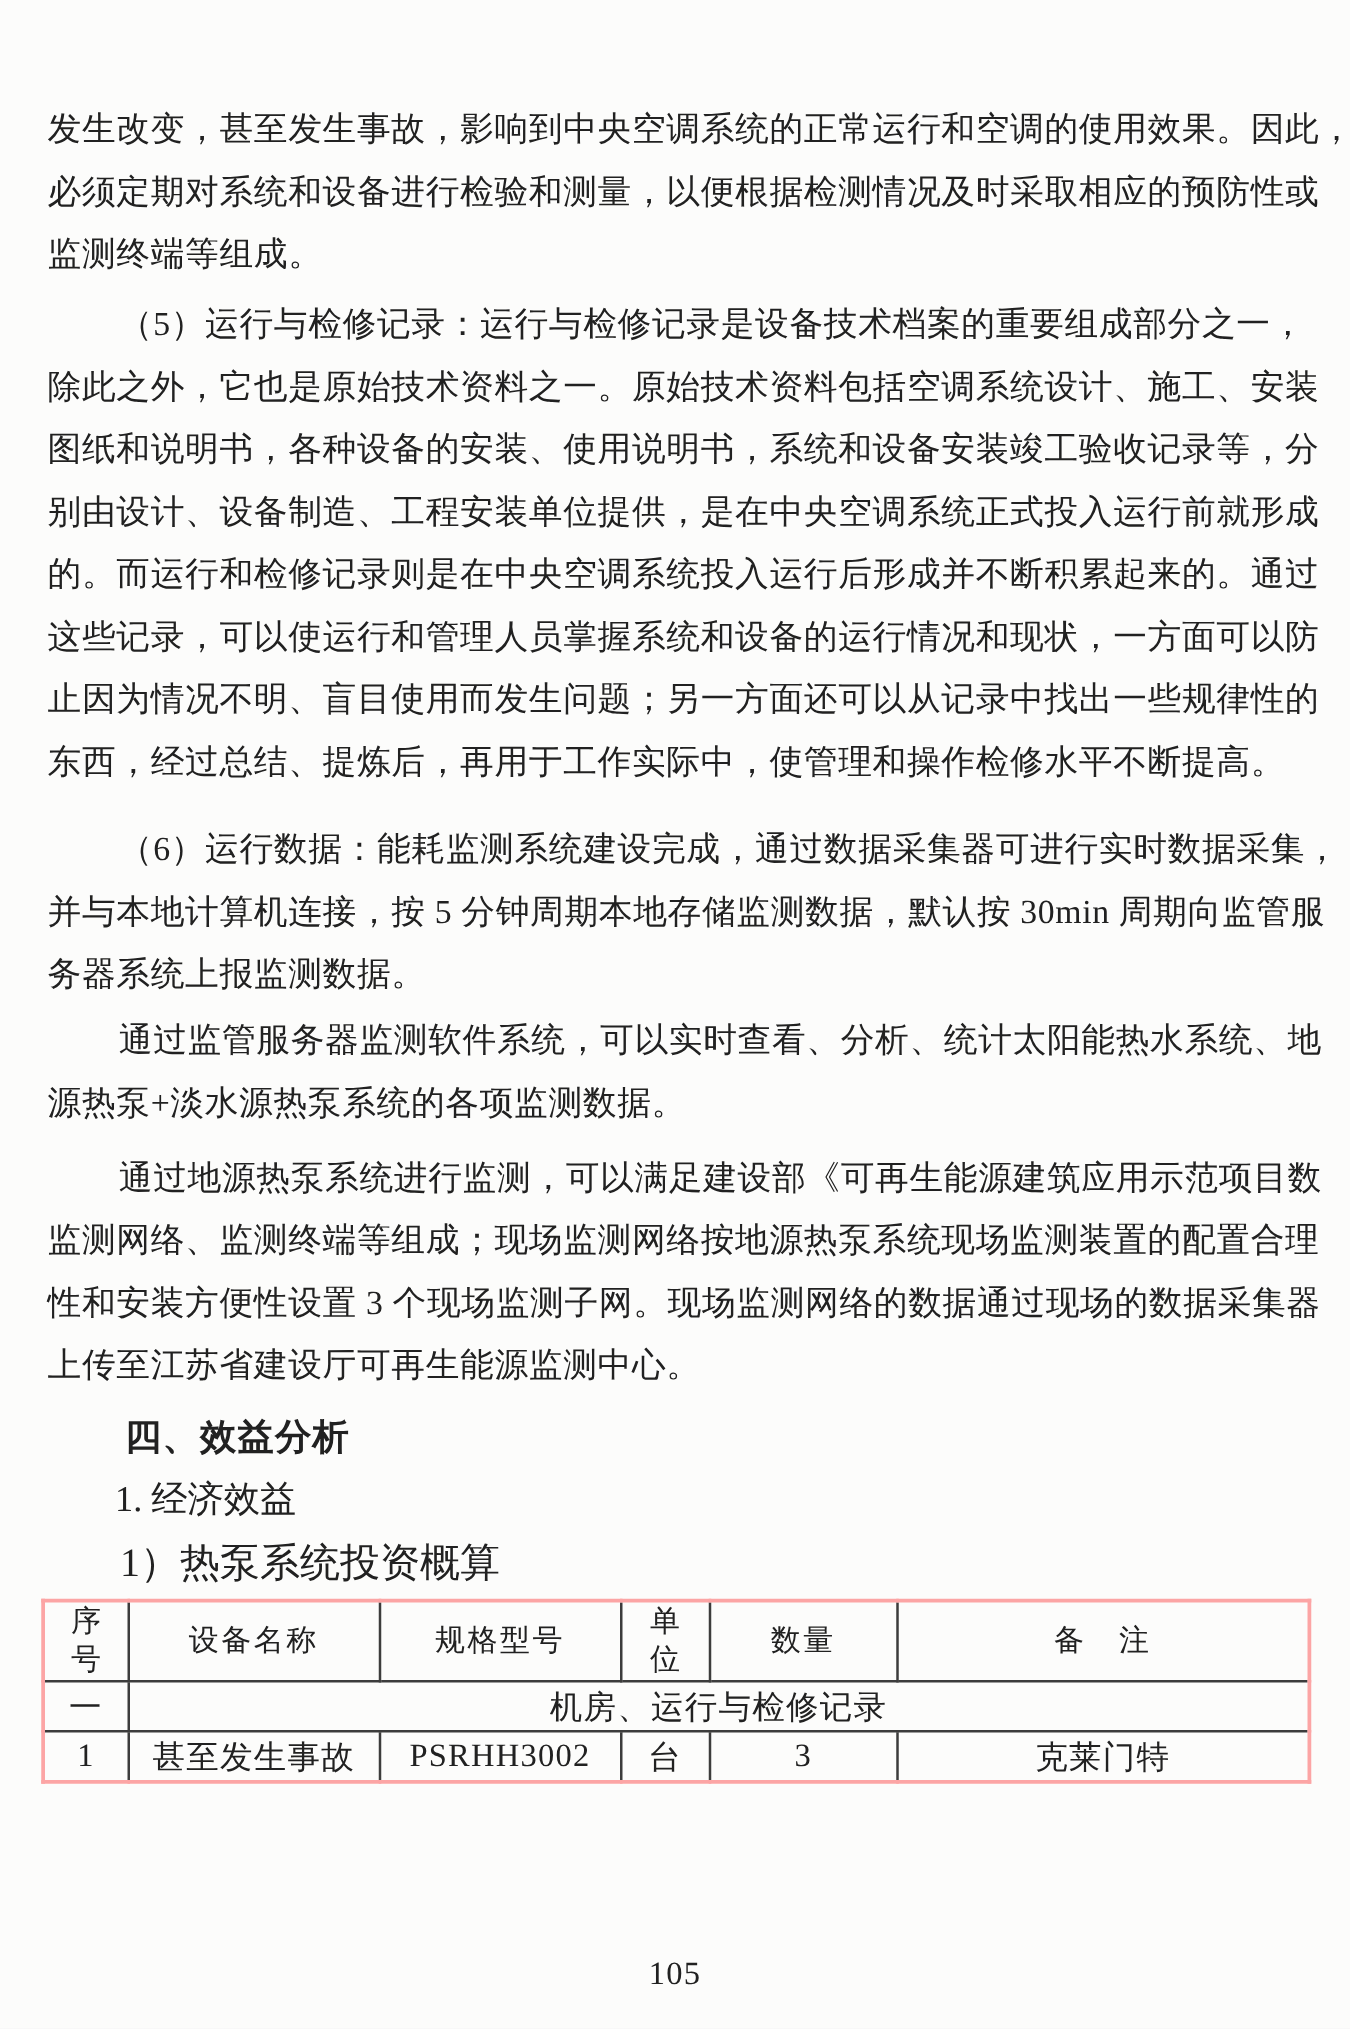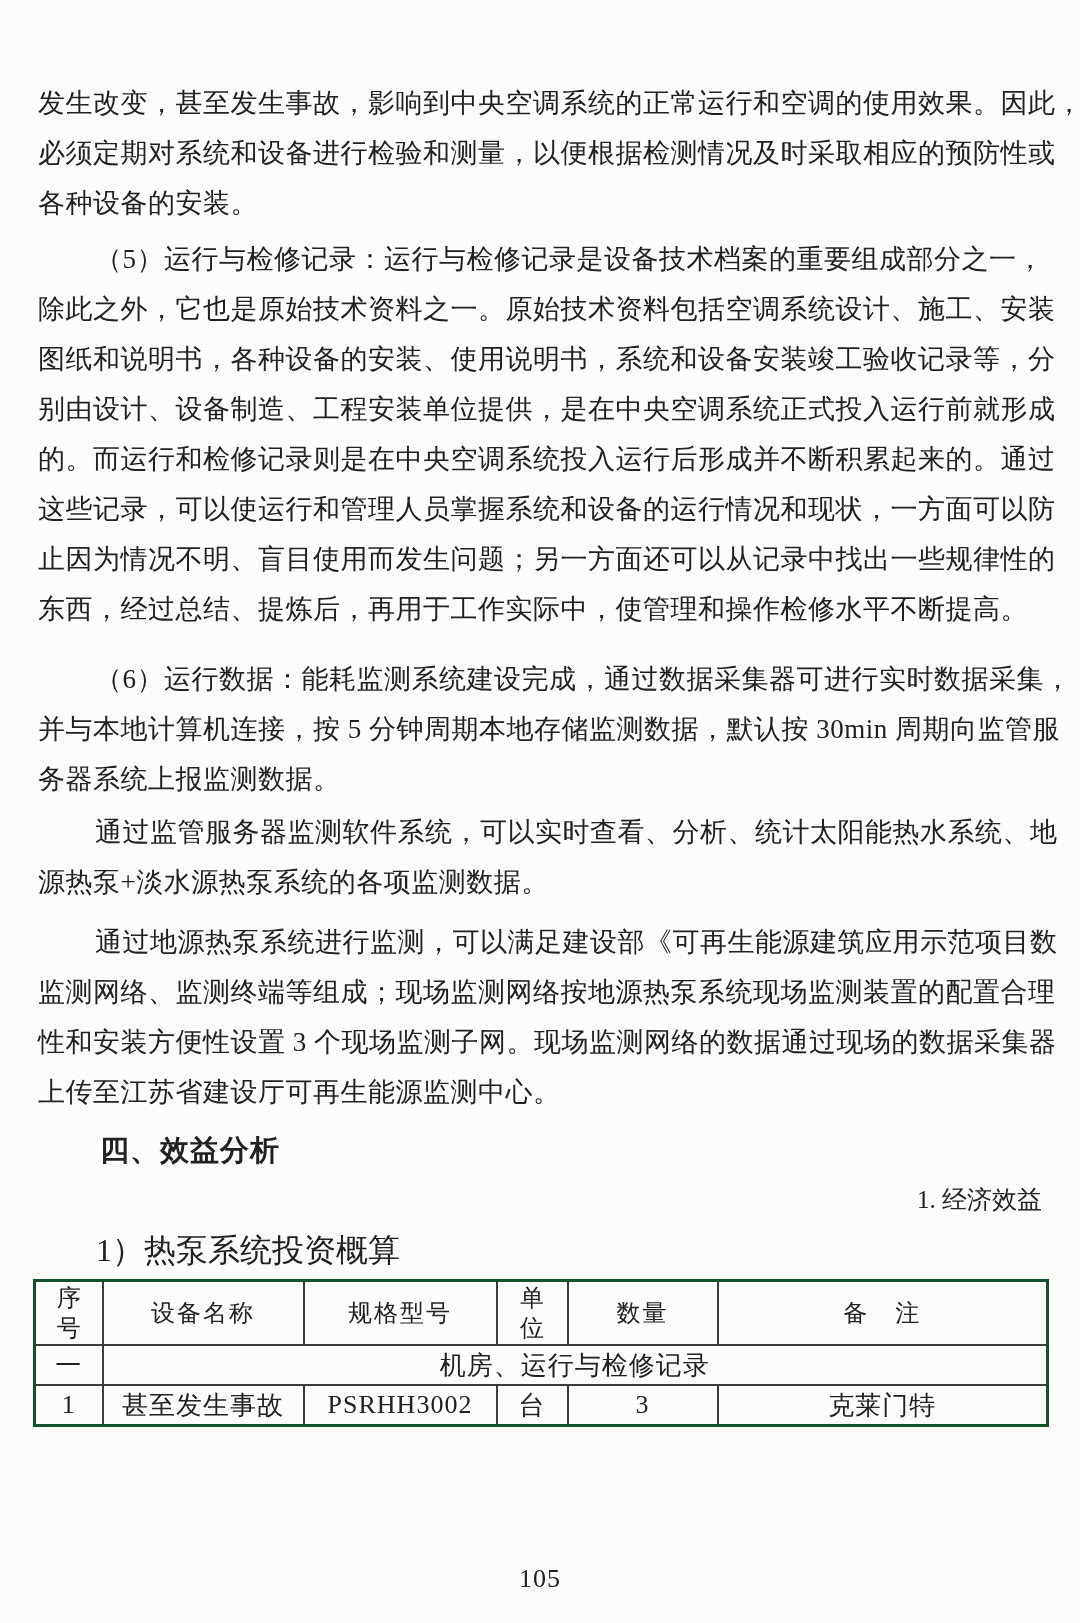--- a/index.html
+++ b/index.html
@@ -43,34 +43,33 @@
     height:50px;line-height:50px;
     padding-left:62px;
     font-family:"Liberation Sans","DejaVu Sans",sans-serif;
     font-weight:700;
     font-size:29px;
     letter-spacing:1px;
   }
   .sub-heading{
     height:50px;line-height:50px;
     padding-left:54px;
-    font-size:25px;
-    text-align:right;
+    font-size:29px;
   }
   .table-caption{
     height:50px;line-height:50px;
     padding-left:58px;
     font-size:32px;
   }
   table.inv{
     margin:4px 0 0 -5px;
     border-collapse:collapse;
     width:1015px;
     table-layout:fixed;
-    border:3px solid #14532d;
+    border:3px solid #fca5a5;
   }
   table.inv th,table.inv td{
     border:2px solid #3c3c3c;
     text-align:center;
     vertical-align:middle;
     padding:0;
     overflow:hidden;
   }
   table.inv th{
     height:62px;
@@ -101,21 +100,21 @@
 </style>
 </head>
 <body>
 
 <div class="page">
   <div class="content">
 
     <div class="para para-1">
       <div class="ln">发生改变，甚至发生事故，影响到中央空调系统的正常运行和空调的使用效果。因此，</div>
       <div class="ln">必须定期对系统和设备进行检验和测量，以便根据检测情况及时采取相应的预防性或</div>
-      <div class="ln last">各种设备的安装。</div>
+      <div class="ln last">监测终端等组成。</div>
     </div>
 
     <div class="para para-2">
       <div class="ln ind">（5）运行与检修记录：运行与检修记录是设备技术档案的重要组成部分之一，</div>
       <div class="ln">除此之外，它也是原始技术资料之一。原始技术资料包括空调系统设计、施工、安装</div>
       <div class="ln">图纸和说明书，各种设备的安装、使用说明书，系统和设备安装竣工验收记录等，分</div>
       <div class="ln">别由设计、设备制造、工程安装单位提供，是在中央空调系统正式投入运行前就形成</div>
       <div class="ln">的。而运行和检修记录则是在中央空调系统投入运行后形成并不断积累起来的。通过</div>
       <div class="ln">这些记录，可以使运行和管理人员掌握系统和设备的运行情况和现状，一方面可以防</div>
       <div class="ln">止因为情况不明、盲目使用而发生问题；另一方面还可以从记录中找出一些规律性的</div>

